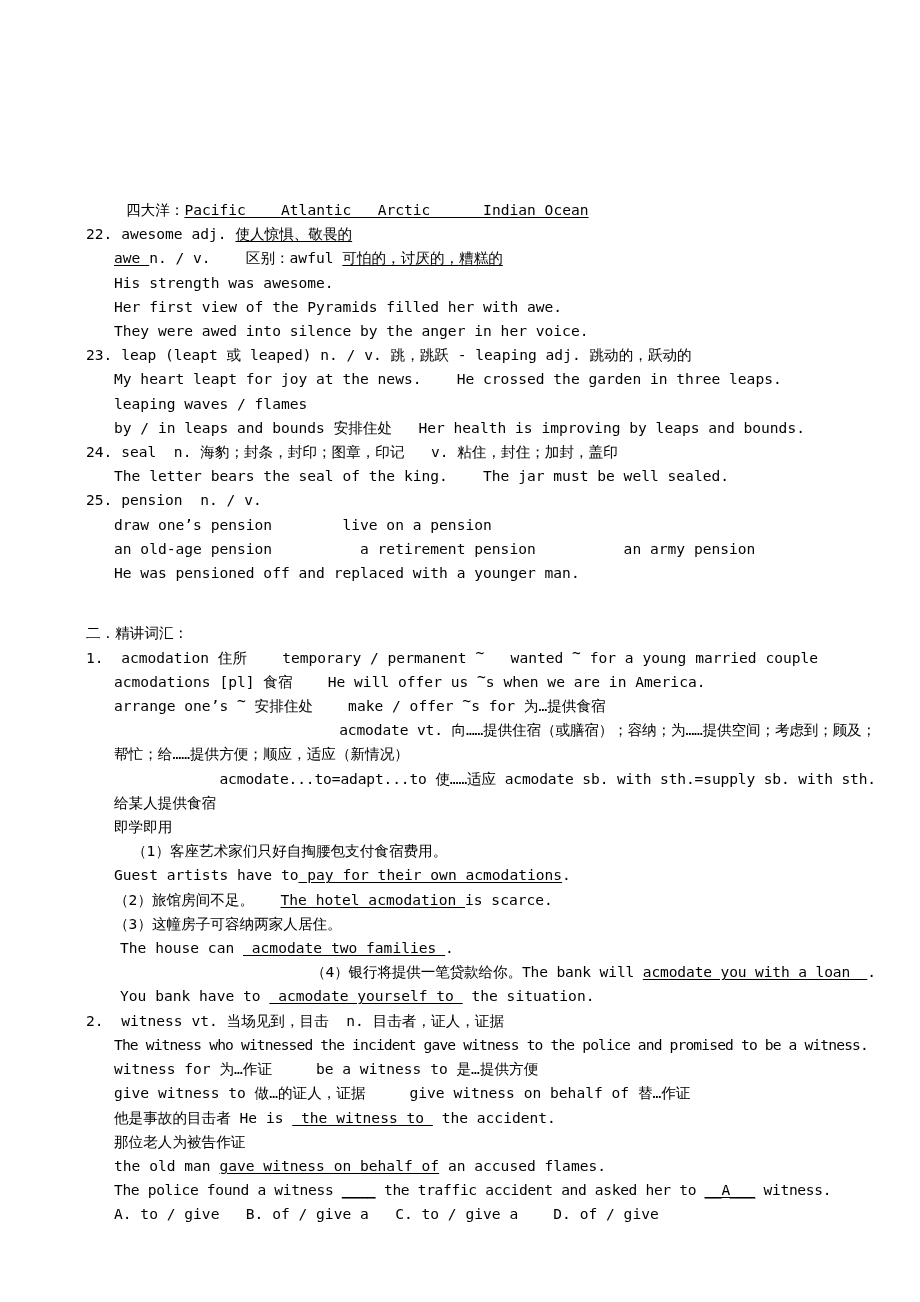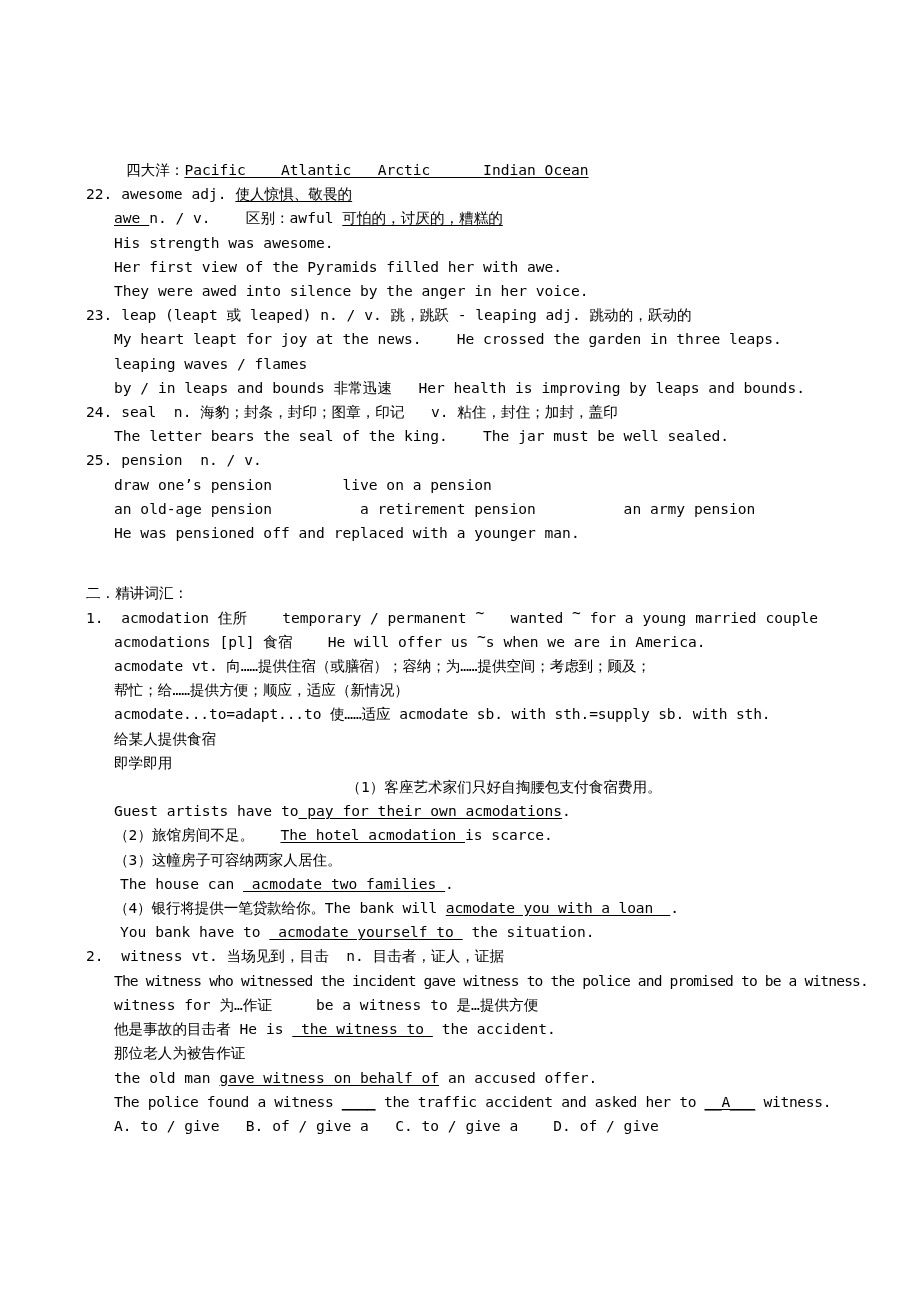--- a/index.html
+++ b/index.html
@@ -38,24 +38,24 @@
   }
   
   .num {           
     padding-left: 0px;
   }
   .ind1 {          
     padding-left: 28px;
   }
   .ind2 {          
     padding-left: 40px;
+    margin-top: 40px;
   }
   .ind3 {
     padding-left: 46px;
-    text-align: center;
   }
   .ind-s {         
     padding-left: 34px;
   }
   .blank {
     height: 24.2px;
   }
   .spacer-sm { height: 12px; }
   .u {
     text-decoration: underline;
@@ -68,20 +68,21 @@
   }
   
   .cond {
     letter-spacing: -0.85px;
   }
   .cond2 {
     letter-spacing: -0.35px;
   }
   .cond3 {
     letter-spacing: -0.15px;
+    text-align: right;
   }
 </style>
 </head>
 <body>
 
 <div class="page">
   <div class="doc">
 
     <div class="ln ind2"><span>四大洋：</span><span class="u">Pacific    Atlantic   Arctic      Indian Ocean</span></div>
 
@@ -89,39 +90,40 @@
 
     <div class="ln ind1"><span class="u">awe </span><span>n. / v.    区别：awful </span><span class="u">可怕的，讨厌的，糟糕的</span></div>
 
     <div class="ln ind1">His strength was awesome.</div>
     <div class="ln ind1">Her first view of the Pyramids filled her with awe.</div>
     <div class="ln ind1">They were awed into silence by the anger in her voice.</div>
 
     <div class="ln num"><span>23.</span><span> </span><span>leap (leapt 或 leaped) n. / v. 跳，跳跃 - leaping adj. 跳动的，跃动的</span></div>
     <div class="ln ind1">My heart leapt for joy at the news.    He crossed the garden in three leaps.</div>
     <div class="ln ind1">leaping waves / flames</div>
-    <div class="ln ind1">by / in leaps and bounds 非常迅速   Her health is improving by leaps and bounds.</div>
+    <div class="ln ind1">by / in leaps and bounds 安排住处   Her health is improving by leaps and bounds.</div>
 
     <div class="ln num"><span>24.</span><span> </span><span>seal  n. 海豹；封条，封印；图章，印记   v. 粘住，封住；加封，盖印</span></div>
     <div class="ln ind1">The letter bears the seal of the king.    The jar must be well sealed.</div>
 
     <div class="ln num"><span>25.</span><span> </span><span>pension  n. / v.</span></div>
     <div class="ln ind1">draw one’s pension        live on a pension</div>
     <div class="ln ind1">an old-age pension          a retirement pension          an army pension</div>
     <div class="ln ind1">He was pensioned off and replaced with a younger man.</div>
 
     <div class="blank"></div>
     <div class="spacer-sm"></div>
 
     <div class="ln num">二．精讲词汇：</div>
 
     <div class="ln num"><span>1.</span><span>  </span><span><span>acmodation 住所    temporary / permanent </span><span class="tilde">~</span><span>   wanted </span><span class="tilde">~</span><span> for a young married couple</span></span></div>
 
     <div class="ln ind1"><span>acmodations [pl] 食宿    He will offer us </span><span class="tilde">~</span><span>s when we are in America.</span></div>
 
+    <div class="ln ind1"><span>arrange one’s </span><span class="tilde">~</span><span> 安排住处    make / offer </span><span class="tilde">~</span><span>s for 为…提供食宿</span></div>
 
     <div class="ln ind1 cond3">acmodate vt. 向……提供住宿（或膳宿）；容纳；为……提供空间；考虑到；顾及；</div>
     <div class="ln ind1">帮忙；给……提供方便；顺应，适应（新情况）</div>
     <div class="ln ind1 cond3">acmodate...to=adapt...to 使……适应 acmodate sb. with sth.=supply sb. with sth.</div>
     <div class="ln ind1">给某人提供食宿</div>
     <div class="ln ind1">即学即用</div>
 
     <div class="ln ind3">（1）客座艺术家们只好自掏腰包支付食宿费用。</div>
     <div class="ln ind1"><span>Guest artists have to</span><span class="u"> pay for their own acmodations</span><span>.</span></div>
 
@@ -131,24 +133,25 @@
     <div class="ln ind-s"><span>The house can </span><span class="u"> acmodate two families </span><span>.</span></div>
 
     <div class="ln ind1 cond3"><span>（4）银行将提供一笔贷款给你。The bank will </span><span class="u">acmodate you with a loan  </span><span>.</span></div>
 
     <div class="ln ind-s"><span>You bank have to </span><span class="u"> acmodate yourself to </span><span> the situation.</span></div>
 
     <div class="ln num"><span>2.</span><span>  </span><span>witness vt. 当场见到，目击  n. 目击者，证人，证据</span></div>
 
     <div class="ln ind1 cond">The witness who witnessed the incident gave witness to the police and promised to be a witness.</div>
     <div class="ln ind1">witness for 为…作证     be a witness to 是…提供方便</div>
+    <div class="ln ind1">give witness to 做…的证人，证据     give witness on behalf of 替…作证</div>
 
     <div class="ln ind1"><span>他是事故的目击者 He is </span><span class="u"> the witness to </span><span> the accident.</span></div>
 
     <div class="ln ind1">那位老人为被告作证</div>
-    <div class="ln ind1"><span>the old man </span><span class="u">gave witness on behalf of</span><span> an accused offer.</span></div>
+    <div class="ln ind1"><span>the old man </span><span class="u">gave witness on behalf of</span><span> an accused flames.</span></div>
 
     <div class="ln ind1 cond2"><span>The police found a witness </span><span class="u">____</span><span> the traffic accident and asked her to </span><span class="u">__A___</span><span> witness.</span></div>
 
     <div class="ln ind1">A. to / give   B. of / give a   C. to / give a    D. of / give</div>
 
   </div>
 </div>
 
 </body></html>

